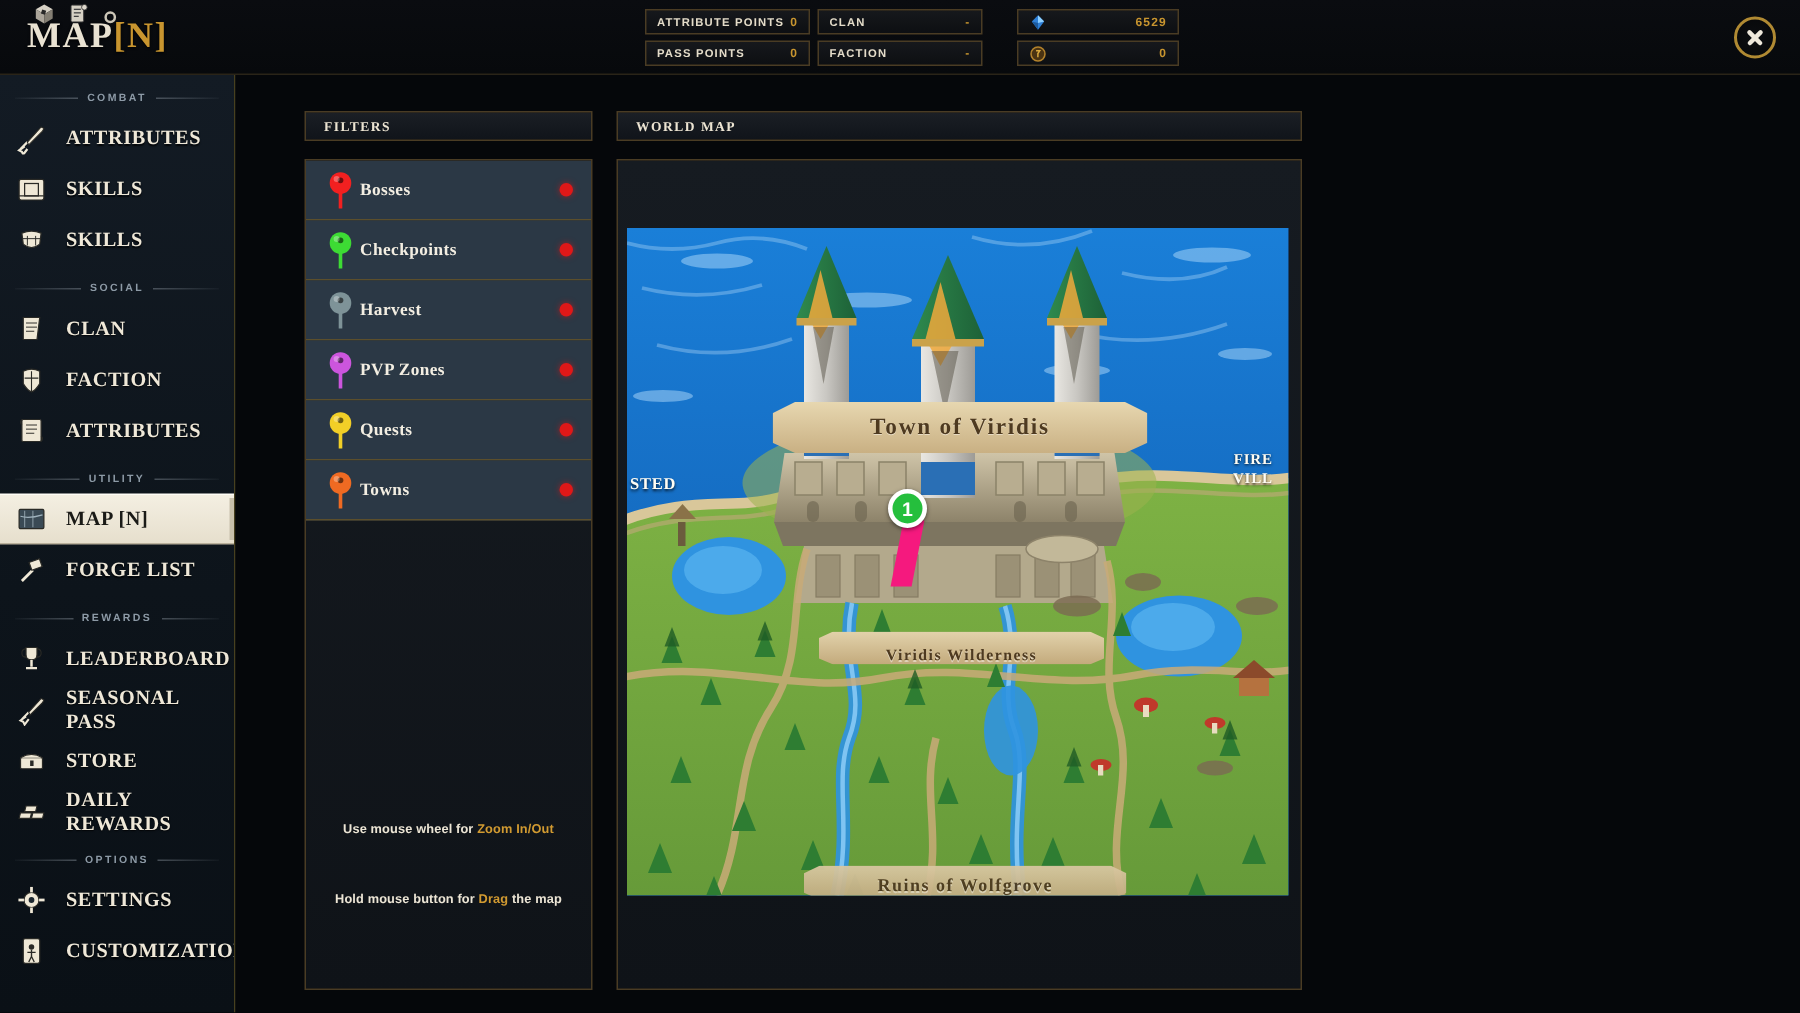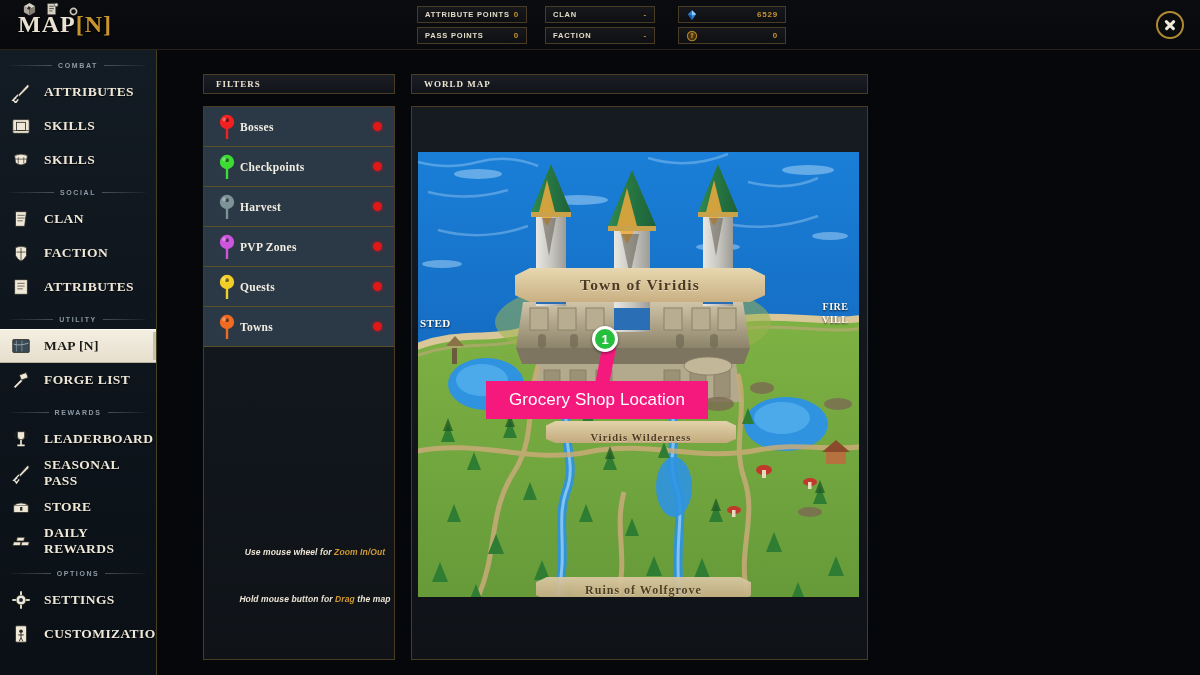--- a/index.html
+++ b/index.html
@@ -31,21 +31,21 @@
   .stat-box{
     height:17px; border:1px solid #4a3c24;
     background:linear-gradient(180deg,#16181c,#0d0f12);
     display:flex; align-items:center; padding:0 7px;
     font-family:"Liberation Sans", sans-serif;
     font-size:7.5px; font-weight:700; letter-spacing:.8px;
     color:#e4dcc9; margin-bottom:4px;
   }
   .stat-box .lbl{ flex:1; }
   .stat-box .val{ color:#c8952f; font-size:8px; }
-  #g-attr{ left:417px; width:110px; }
+  #g-attr{ left:430px; width:110px; }
   #g-clan{ left:545px; width:110px; }
   #g-cur { left:678px; width:108px; }
   #g-cur .stat-box{ justify-content:space-between; }
   .cur-icon{ width:12px; height:12px; flex:0 0 12px; }
 
   #close-btn{
     position:absolute; right:16px; top:11px; width:28px; height:28px;
     border:2px solid #b08a33; border-radius:50%;
     background:radial-gradient(circle,#0c0e11,#070809);
     cursor:pointer;
@@ -117,23 +117,23 @@
     background:#2b3845; border-bottom:1px solid #5c4f2c;
     padding:0 12px 0 14px; cursor:pointer;
   }
   .frow .pin{ width:18px; height:26px; flex:0 0 18px; }
   .frow .fname{
     flex:1; margin-left:4px; font-size:11.5px; font-weight:700;
     color:#f3eee2; letter-spacing:.3px; font-family:"Liberation Serif", serif;
   }
   .frow .dot{ width:9px; height:9px; border-radius:50%; background:#e01818; box-shadow:0 0 4px rgba(224,24,24,.6); }
   .hint{
-    position:absolute; left:16px; width:100%; text-align:center;
+    position:absolute; left:0; width:100%; text-align:center;
     font-family:"Liberation Sans", sans-serif;
-    font-size:8.5px; font-weight:700; color:#ece5d5; letter-spacing:.1px;font-style:italic;
+    font-size:8.5px; font-weight:700; color:#ece5d5; letter-spacing:.1px;
   }
   .hint .hl{ color:#d19a31; }
   #hint1{ top:440px; }
   #hint2{ top:487px; }
 
   
   #map-col{ position:absolute; left:254px; top:24px; width:457px; }
   #map-body{
     margin-top:12px; height:554px; border:1px solid #4a3c24;
     background:linear-gradient(180deg,#161b21,#0f1318);
@@ -700,22 +700,19 @@
         <div class="mbanner" id="banner-bot" style="background:linear-gradient(180deg,#d9c8a2,#bda679);
                     clip-path:polygon(0% 20%,5% 0%,95% 0%,100% 20%,100% 70%,95% 88%,5% 88%,0% 70%);
                     box-shadow:0 2px 4px rgba(0,0,0,.35); overflow:hidden;">
           <span>Ruins of Wolfgrove</span>
         </div>
 
         <div class="edge-lbl" id="edge-left">STED</div>
         <div class="edge-lbl" id="edge-right">FIRE<br>VILL</div>
 
         <div id="tip-stem"></div>
-        <div id="tooltip">
-          <span>Grocery Shop Location</span>
-        </div>
         <div id="marker-badge">
           <span>1</span>
         </div>
       </div>
     </div>
   </div>
 </div>
 
 </body></html>

